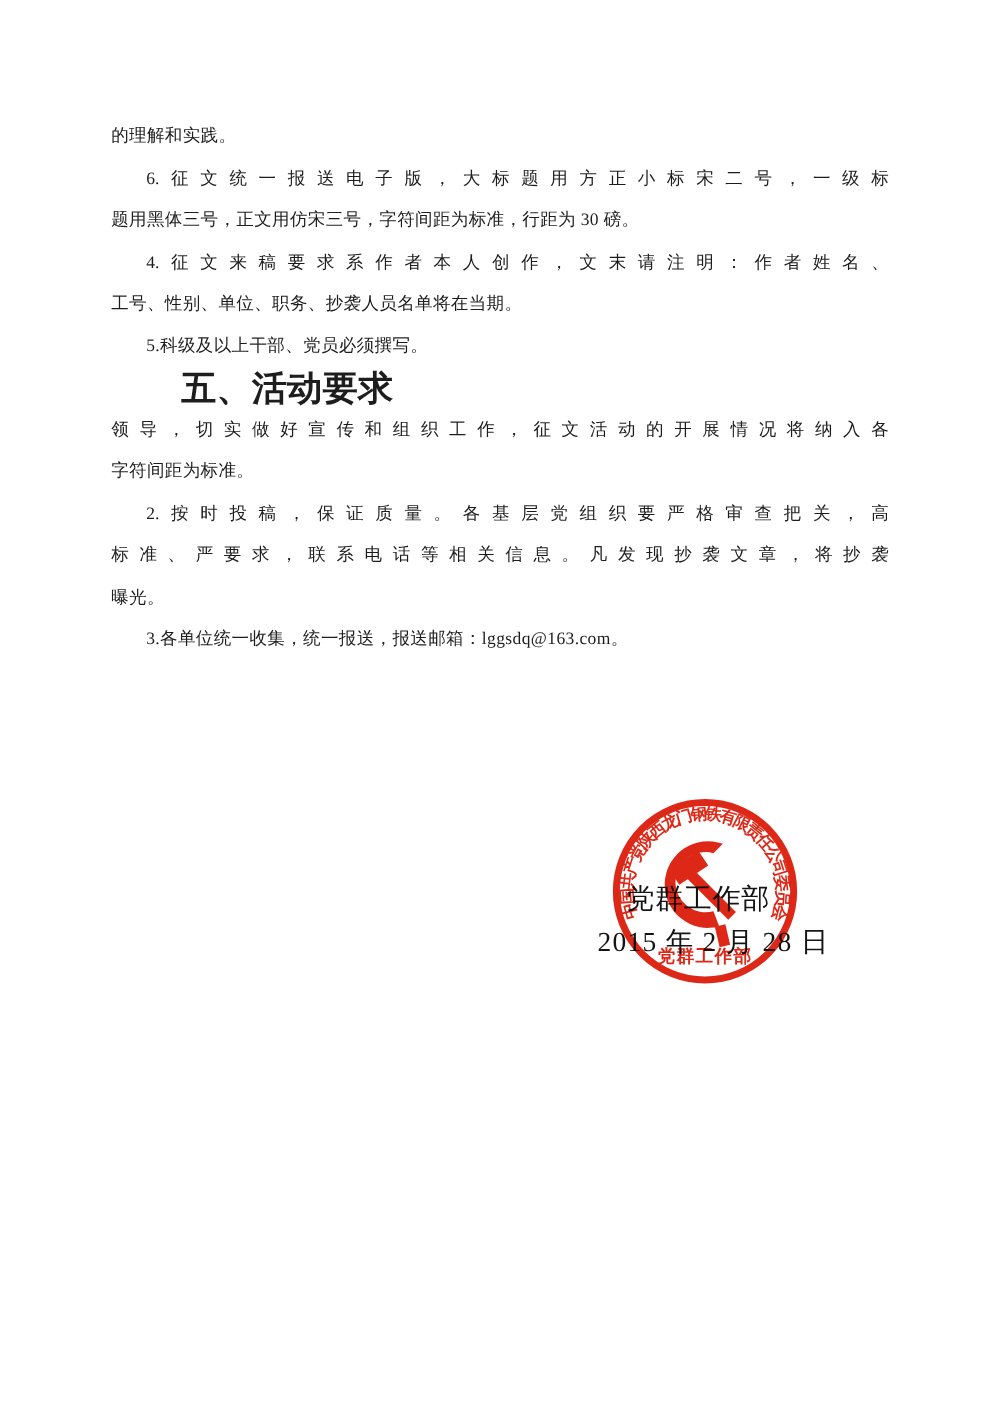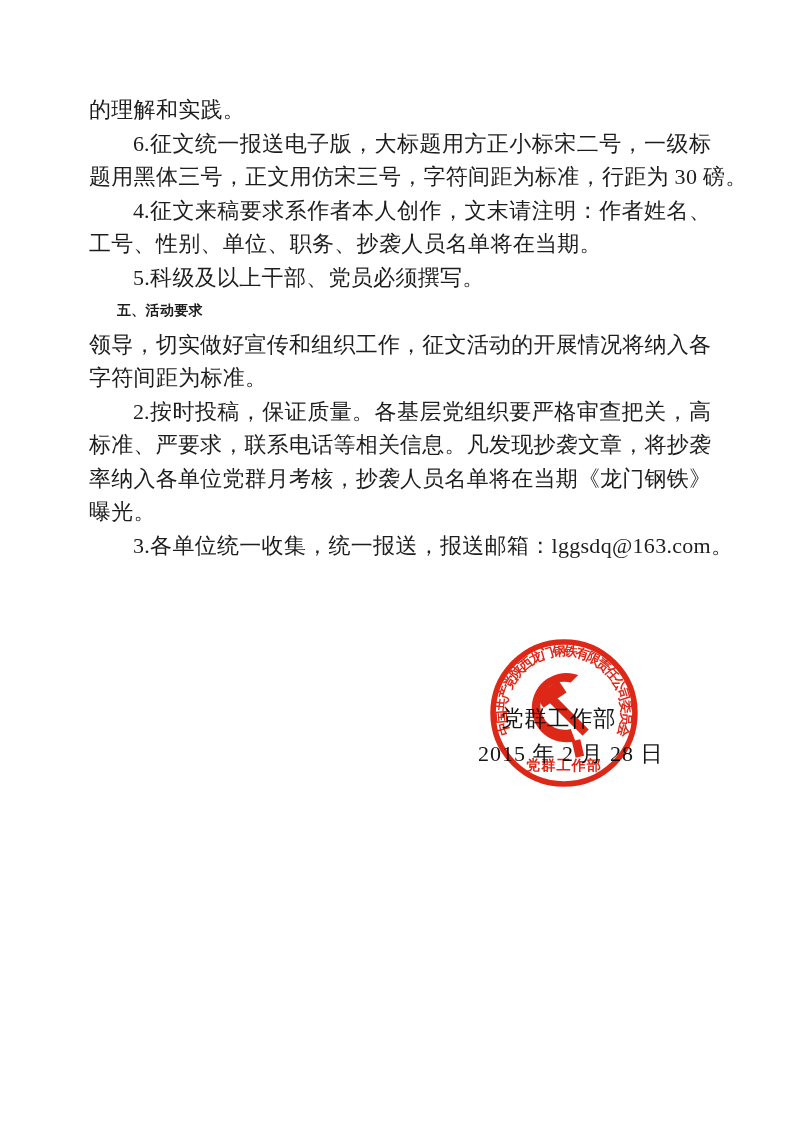--- a/index.html
+++ b/index.html
@@ -4,32 +4,32 @@
 <style>
   :root{ --seal-red:#de2817; --ink:#1d1d1d; }
   html,body{margin:0;padding:0;background:#ffffff;}
   .page{
     position:relative;width:800px;height:1132px;background:#ffffff;
     font-family:"Liberation Serif","DejaVu Serif",serif;color:var(--ink);
     overflow:hidden;
   }
   .doc-body{position:absolute;left:89px;top:93px;width:622px;}
   .line{
-    font-size:22px;line-height:33.5px;height:33.5px;
+    font-size:14px;line-height:33.5px;height:33.5px;
     white-space:nowrap;letter-spacing:0.3px;
   }
   .line.justify{
     white-space:normal;letter-spacing:0;
     text-align:justify;text-align-last:justify;
     overflow:hidden;
   }
   .line.indent{text-indent:2em;}
   .line.heading{
     font-family:"Liberation Sans","DejaVu Sans",sans-serif;
-    font-weight:700;font-size:14px;
+    font-weight:700;font-size:28px;
   }
   .sig{
     position:absolute;z-index:1;color:#141414;
     font-size:22.5px;line-height:1;white-space:nowrap;
   }
   .sig-dept{left:501px;top:708px;letter-spacing:0.5px;}
   .sig-date{left:478px;top:743px;font-size:22px;letter-spacing:1px;}
   .seal{
     position:absolute;left:488px;top:637px;width:152px;height:152px;
     z-index:2;mix-blend-mode:multiply;
@@ -49,21 +49,20 @@
       <div class="line indent justify">6.征文统一报送电子版，大标题用方正小标宋二号，一级标</div>
       <div class="line">题用黑体三号，正文用仿宋三号，字符间距为标准，行距为 30 磅。</div>
       <div class="line indent justify">4.征文来稿要求系作者本人创作，文末请注明：作者姓名、</div>
       <div class="line">工号、性别、单位、职务、抄袭人员名单将在当期。</div>
       <div class="line indent">5.科级及以上干部、党员必须撰写。</div>
       <div class="line indent heading">五、活动要求</div>
       <div class="line justify">领导，切实做好宣传和组织工作，征文活动的开展情况将纳入各</div>
       <div class="line">字符间距为标准。</div>
       <div class="line indent justify">2.按时投稿，保证质量。各基层党组织要严格审查把关，高</div>
       <div class="line justify">标准、严要求，联系电话等相关信息。凡发现抄袭文章，将抄袭</div>
-      <div class="line justify">率纳入各单位党群月考核，抄袭人员名单将在当期《龙门钢铁》</div>
       <div class="line">曝光。</div>
       <div class="line indent">3.各单位统一收集，统一报送，报送邮箱：lggsdq@163.com。</div>
     </div>
 
   <div class="sig sig-dept">党群工作部</div>
   <div class="sig sig-date">2015 年 2 月 28 日</div>
 
   <svg class="seal" viewBox="0 0 150 150">
     <defs>
       <path id="ringArc" d="M 21.4 94.5 A 57 57 0 1 1 128.6 94.5" fill="none"></path>

